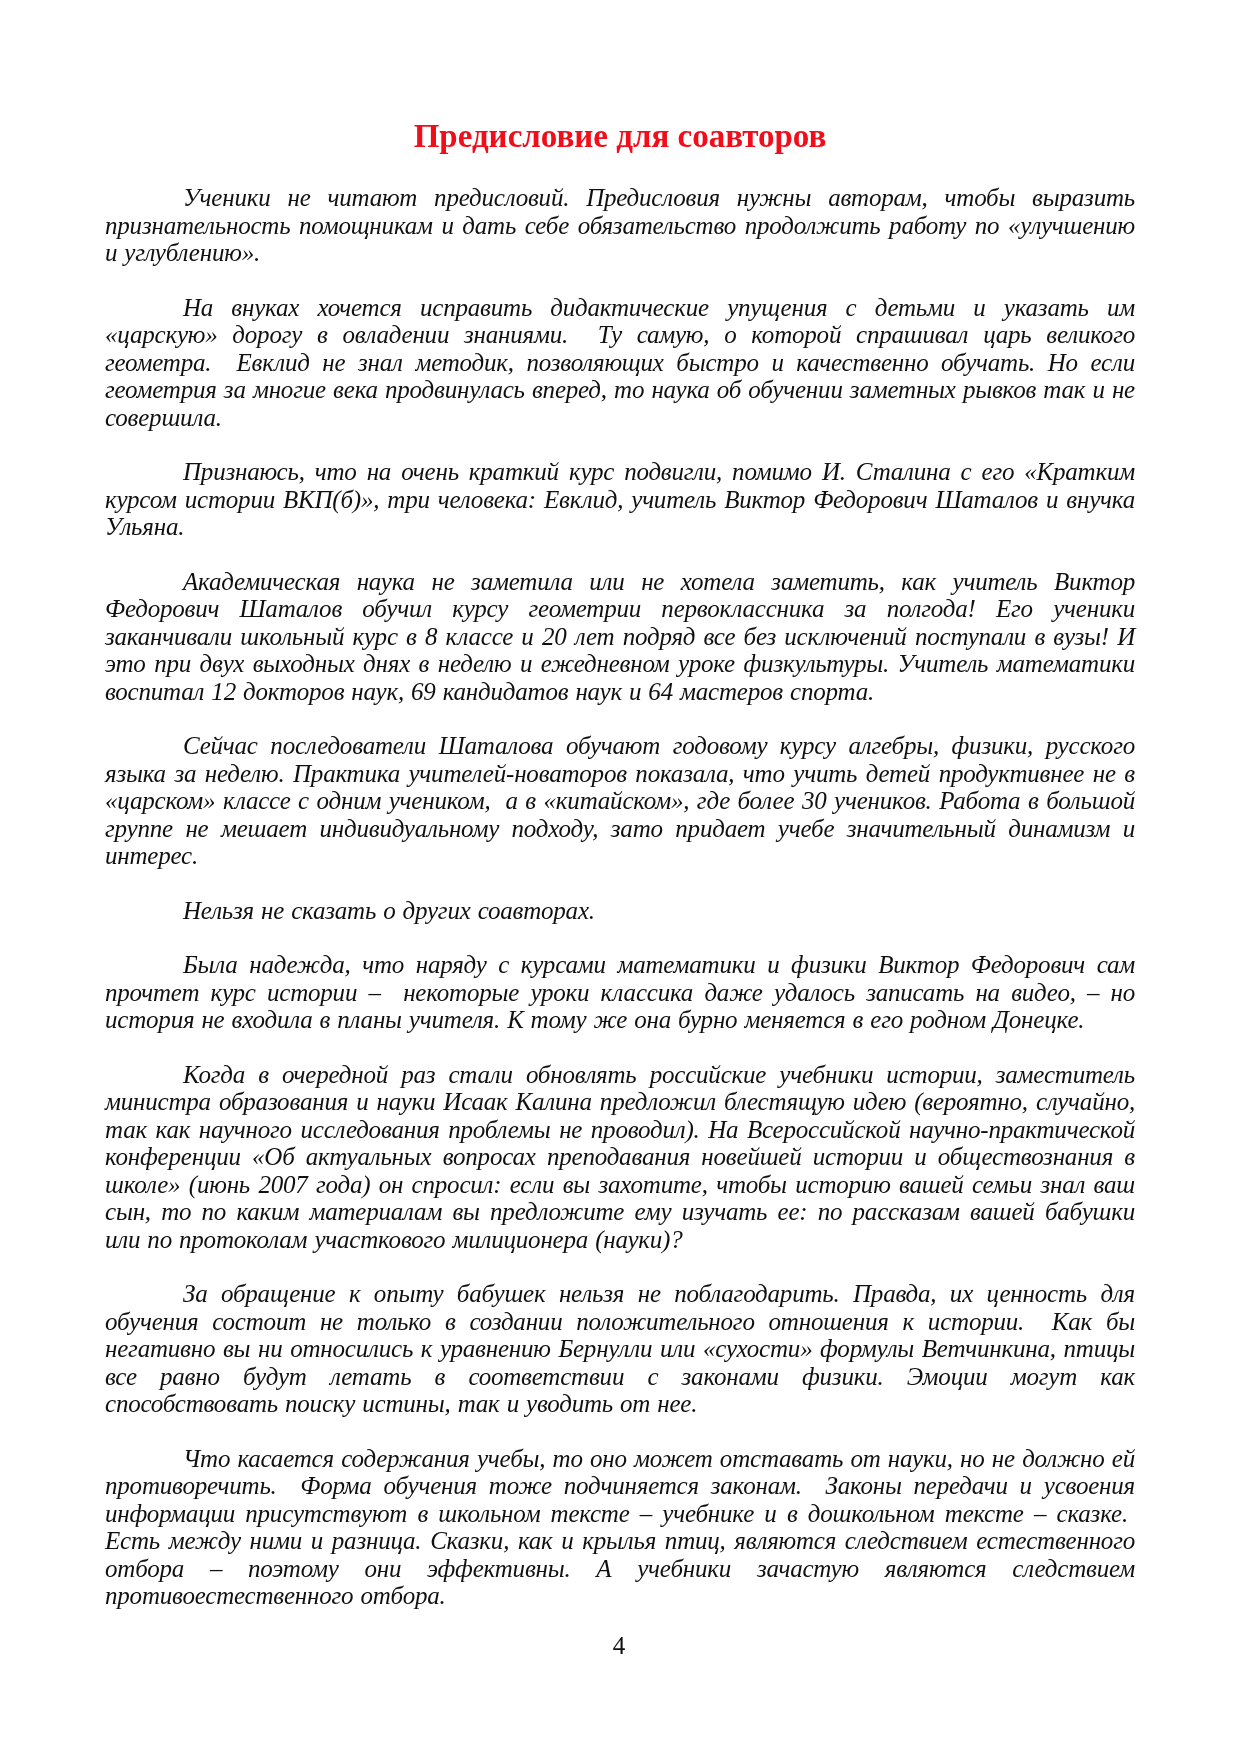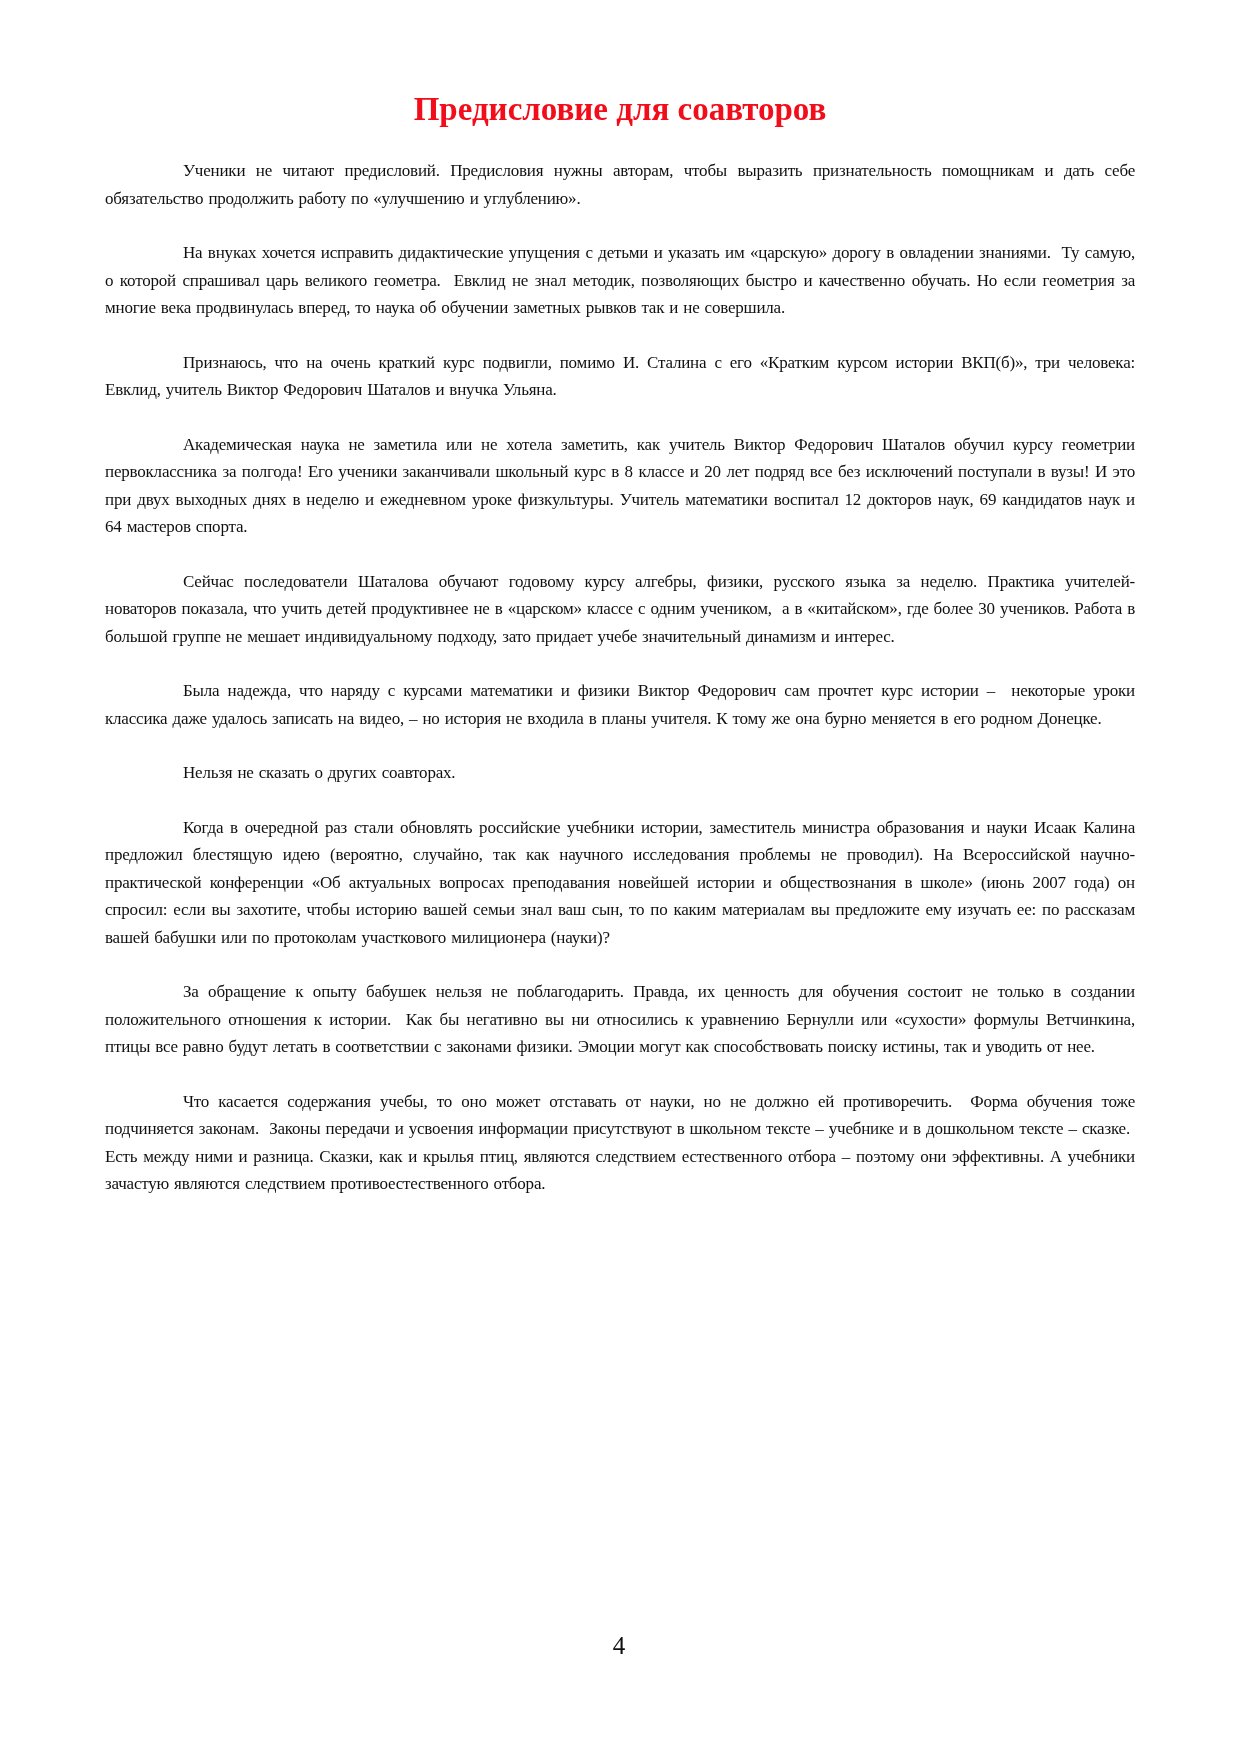--- a/index.html
+++ b/index.html
@@ -6,42 +6,43 @@
     margin: 0;
     padding: 0;
     background: #ffffff;
   }
   .page {
     position: relative;
     width: 1238px;
     height: 1754px;
     background: #ffffff;
     box-sizing: border-box;
-    padding: 89px 103px 0 105px;
+    padding: 116px 103px 0 105px;
     font-family: "Liberation Serif", "DejaVu Serif", serif;
     color: #101010;
     overflow: hidden;
   }
   .title {
     margin: 0 0 28px 0;
     text-align: center;
     font-size: 33px;
     line-height: 40px;
     font-weight: bold;
     color: #f20d1a; 
     font-family: "Liberation Serif", "DejaVu Serif", serif;
   }
   .para {
     margin: 0 0 27px 0;
-    font-size: 17px;
+    font-size: 25px;
     line-height: 27.5px;
     text-align: justify;
     text-indent: 78px;
     letter-spacing: -0.2px;
     word-spacing: 1px;
+    font-style: italic;
   }
   .pageno {
     position: absolute;
     left: 0;
     top: 1632px;
     width: 100%;
     text-align: center;
     font-size: 25px;
     color: #101010;
   }
@@ -49,19 +50,19 @@
 </head>
 <body>
 
 <div class="page">
   <h1 class="title">Предисловие для соавторов</h1>
   <p class="para">Ученики не читают предисловий. Предисловия нужны авторам, чтобы выразить признательность помощникам и дать себе обязательство продолжить работу по «улучшению и углублению».</p>
   <p class="para">На внуках хочется исправить дидактические упущения с детьми и указать им «царскую» дорогу в овладении знаниями.&nbsp; Ту самую, о которой спрашивал царь великого геометра.&nbsp; Евклид не знал методик, позволяющих быстро и качественно обучать. Но если геометрия за многие века продвинулась вперед, то наука об обучении заметных рывков так и не совершила.</p>
   <p class="para">Признаюсь, что на очень краткий курс подвигли, помимо И. Сталина с его «Кратким курсом истории ВКП(б)», три человека: Евклид, учитель Виктор Федорович Шаталов и внучка Ульяна.</p>
   <p class="para">Академическая наука не заметила или не хотела заметить, как учитель Виктор Федорович Шаталов обучил курсу геометрии первоклассника за полгода! Его ученики заканчивали школьный курс в 8 классе и 20 лет подряд все без исключений поступали в вузы! И это при двух выходных днях в неделю и ежедневном уроке физкультуры. Учитель математики воспитал 12 докторов наук, 69 кандидатов наук и 64 мастеров спорта.</p>
   <p class="para">Сейчас последователи Шаталова обучают годовому курсу алгебры, физики, русского языка за неделю. Практика учителей-новаторов показала, что учить детей продуктивнее не в «царском» классе с одним учеником,&nbsp; а в «китайском», где более 30 учеников. Работа в большой группе не мешает индивидуальному подходу, зато придает учебе значительный динамизм и интерес.</p>
+  <p class="para">Нельзя не сказать о других соавторах.</p>
   <p class="para">Была надежда, что наряду с курсами математики и физики Виктор Федорович сам прочтет курс истории –&nbsp; некоторые уроки классика даже удалось записать на видео, – но история не входила в планы учителя. К тому же она бурно меняется в его родном Донецке.</p>
-  <p class="para">Нельзя не сказать о других соавторах.</p>
   <p class="para">Когда в очередной раз стали обновлять российские учебники истории, заместитель министра образования и науки Исаак Калина предложил блестящую идею (вероятно, случайно, так как научного исследования проблемы не проводил). На Всероссийской научно-практической конференции «Об актуальных вопросах преподавания новейшей истории и обществознания в школе» (июнь 2007 года) он спросил: если вы захотите, чтобы историю вашей семьи знал ваш сын, то по каким материалам вы предложите ему изучать ее: по рассказам вашей бабушки или по протоколам участкового милиционера (науки)?</p>
   <p class="para">За обращение к опыту бабушек нельзя не поблагодарить. Правда, их ценность для обучения состоит не только в создании положительного отношения к истории.&nbsp; Как бы негативно вы ни относились к уравнению Бернулли или «сухости» формулы Ветчинкина, птицы все равно будут летать в соответствии с законами физики. Эмоции могут как способствовать поиску истины, так и уводить от нее.</p>
   <p class="para">Что касается содержания учебы, то оно может отставать от науки, но не должно ей противоречить.&nbsp; Форма обучения тоже подчиняется законам.&nbsp; Законы передачи и усвоения информации присутствуют в школьном тексте – учебнике и в дошкольном тексте – сказке.&nbsp; Есть между ними и разница. Сказки, как и крылья птиц, являются следствием естественного отбора – поэтому они эффективны. А учебники зачастую являются следствием противоестественного отбора.</p>
   <div class="pageno">4</div>
 </div>
 
 </body></html>

